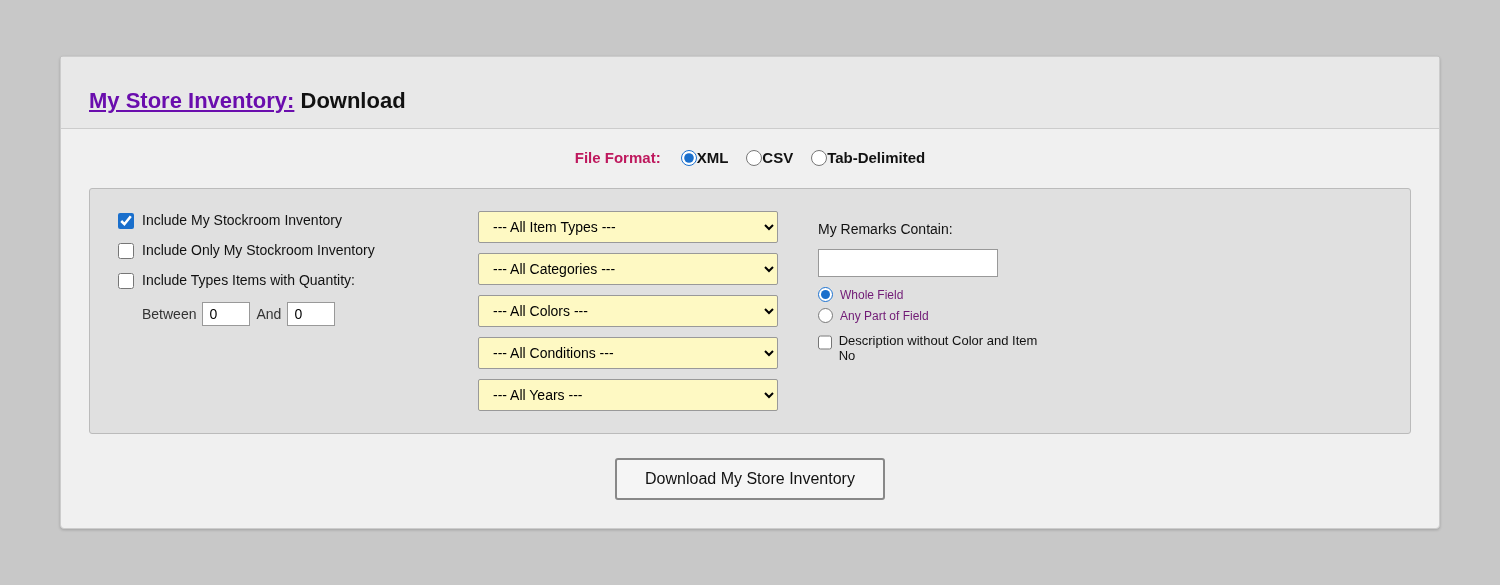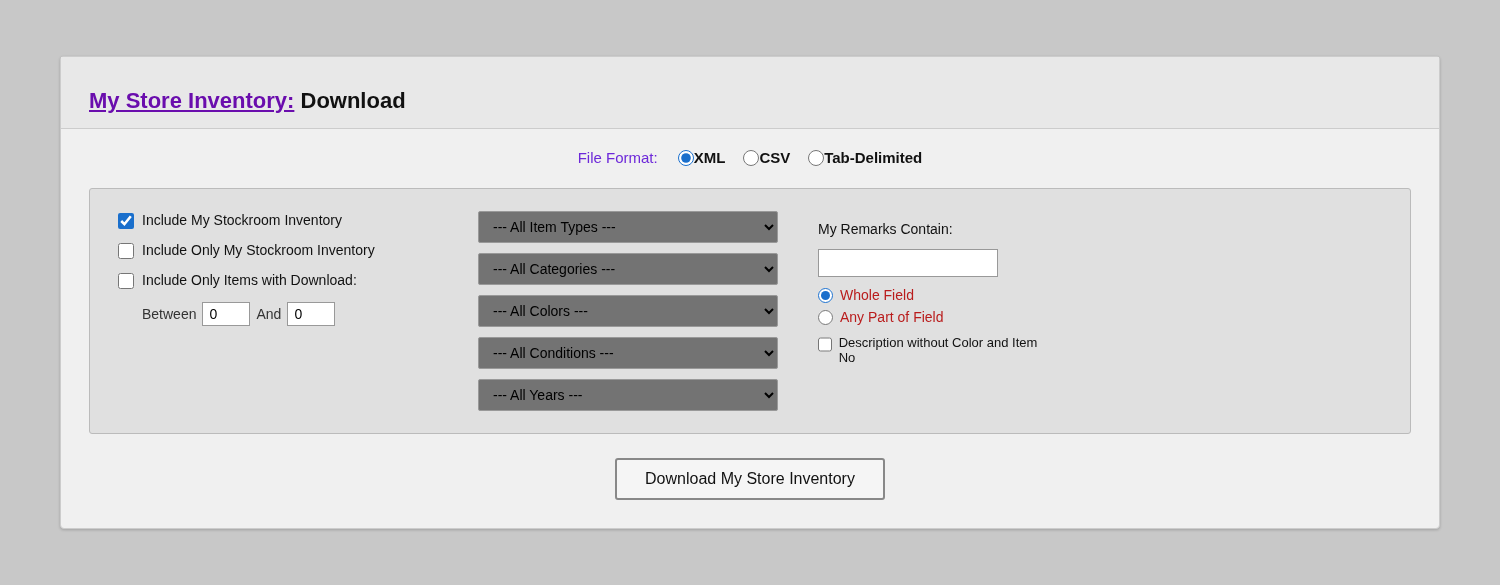--- a/index.html
+++ b/index.html
@@ -45,22 +45,22 @@
     }
     .file-format-row {
       display: flex;
       align-items: center;
       justify-content: center;
       gap: 20px;
       margin-bottom: 22px;
       font-size: 15px;
     }
     .file-format-label {
-      font-weight: normal;
-      color: #6d28d9;
+      font-weight: bold;
+      color: #be185d;
     }
     .radio-group {
       display: flex;
       align-items: center;
       gap: 18px;
     }
     .radio-option {
       display: flex;
       align-items: center;
       gap: 0;
@@ -125,21 +125,21 @@
     }
     .middle-col {
       display: flex;
       flex-direction: column;
       gap: 10px;
       min-width: 300px;
     }
     .middle-col select {
       padding: 6px 10px;
       border: 1px solid #999;
-      background: #737373;
+      background: #fef9c3;
       font-size: 14px;
       cursor: pointer;
       border-radius: 2px;
       width: 100%;
     }
     .right-col {
       display: flex;
       flex-direction: column;
       gap: 10px;
       min-width: 260px;
@@ -168,23 +168,23 @@
       gap: 7px;
       cursor: pointer;
     }
     .radio-small-option input[type="radio"] {
       width: 15px;
       height: 15px;
       cursor: pointer;
       accent-color: #1a6fcc;
     }
     .radio-small-option label {
-      font-size: 14px;
-      cursor: pointer;
-      color: #b91c1c;
+      font-size: 12px;
+      cursor: pointer;
+      color: #701a75;
     }
     .desc-checkbox-row {
       display: flex;
       align-items: flex-start;
       gap: 7px;
       font-size: 13px;
       color: #111;
       max-width: 220px;
     }
     .desc-checkbox-row input[type="checkbox"] {
@@ -247,21 +247,21 @@
         <div class="checkbox-row">
           <input type="checkbox" id="include-stockroom" checked="" style="">
           <label for="include-stockroom" class="checkbox-label-wrap">Include My Stockroom Inventory</label>
         </div>
         <div class="checkbox-row">
           <input type="checkbox" id="only-stockroom" style="">
           <label for="only-stockroom" class="checkbox-label-wrap">Include Only My Stockroom Inventory</label>
         </div>
         <div class="checkbox-row">
           <input type="checkbox" id="only-quantity" style="">
-          <label for="only-quantity" class="checkbox-label-wrap">Include Only Items with Download:</label>
+          <label for="only-quantity" class="checkbox-label-wrap">Include Types Items with Quantity:</label>
         </div>
         <div class="between-row">
           <span>Between</span>
           <input type="text" value="0" style="">
           <span>And</span>
           <input type="text" value="0" style="">
         </div>
       </div>
 
       <div class="middle-col">

